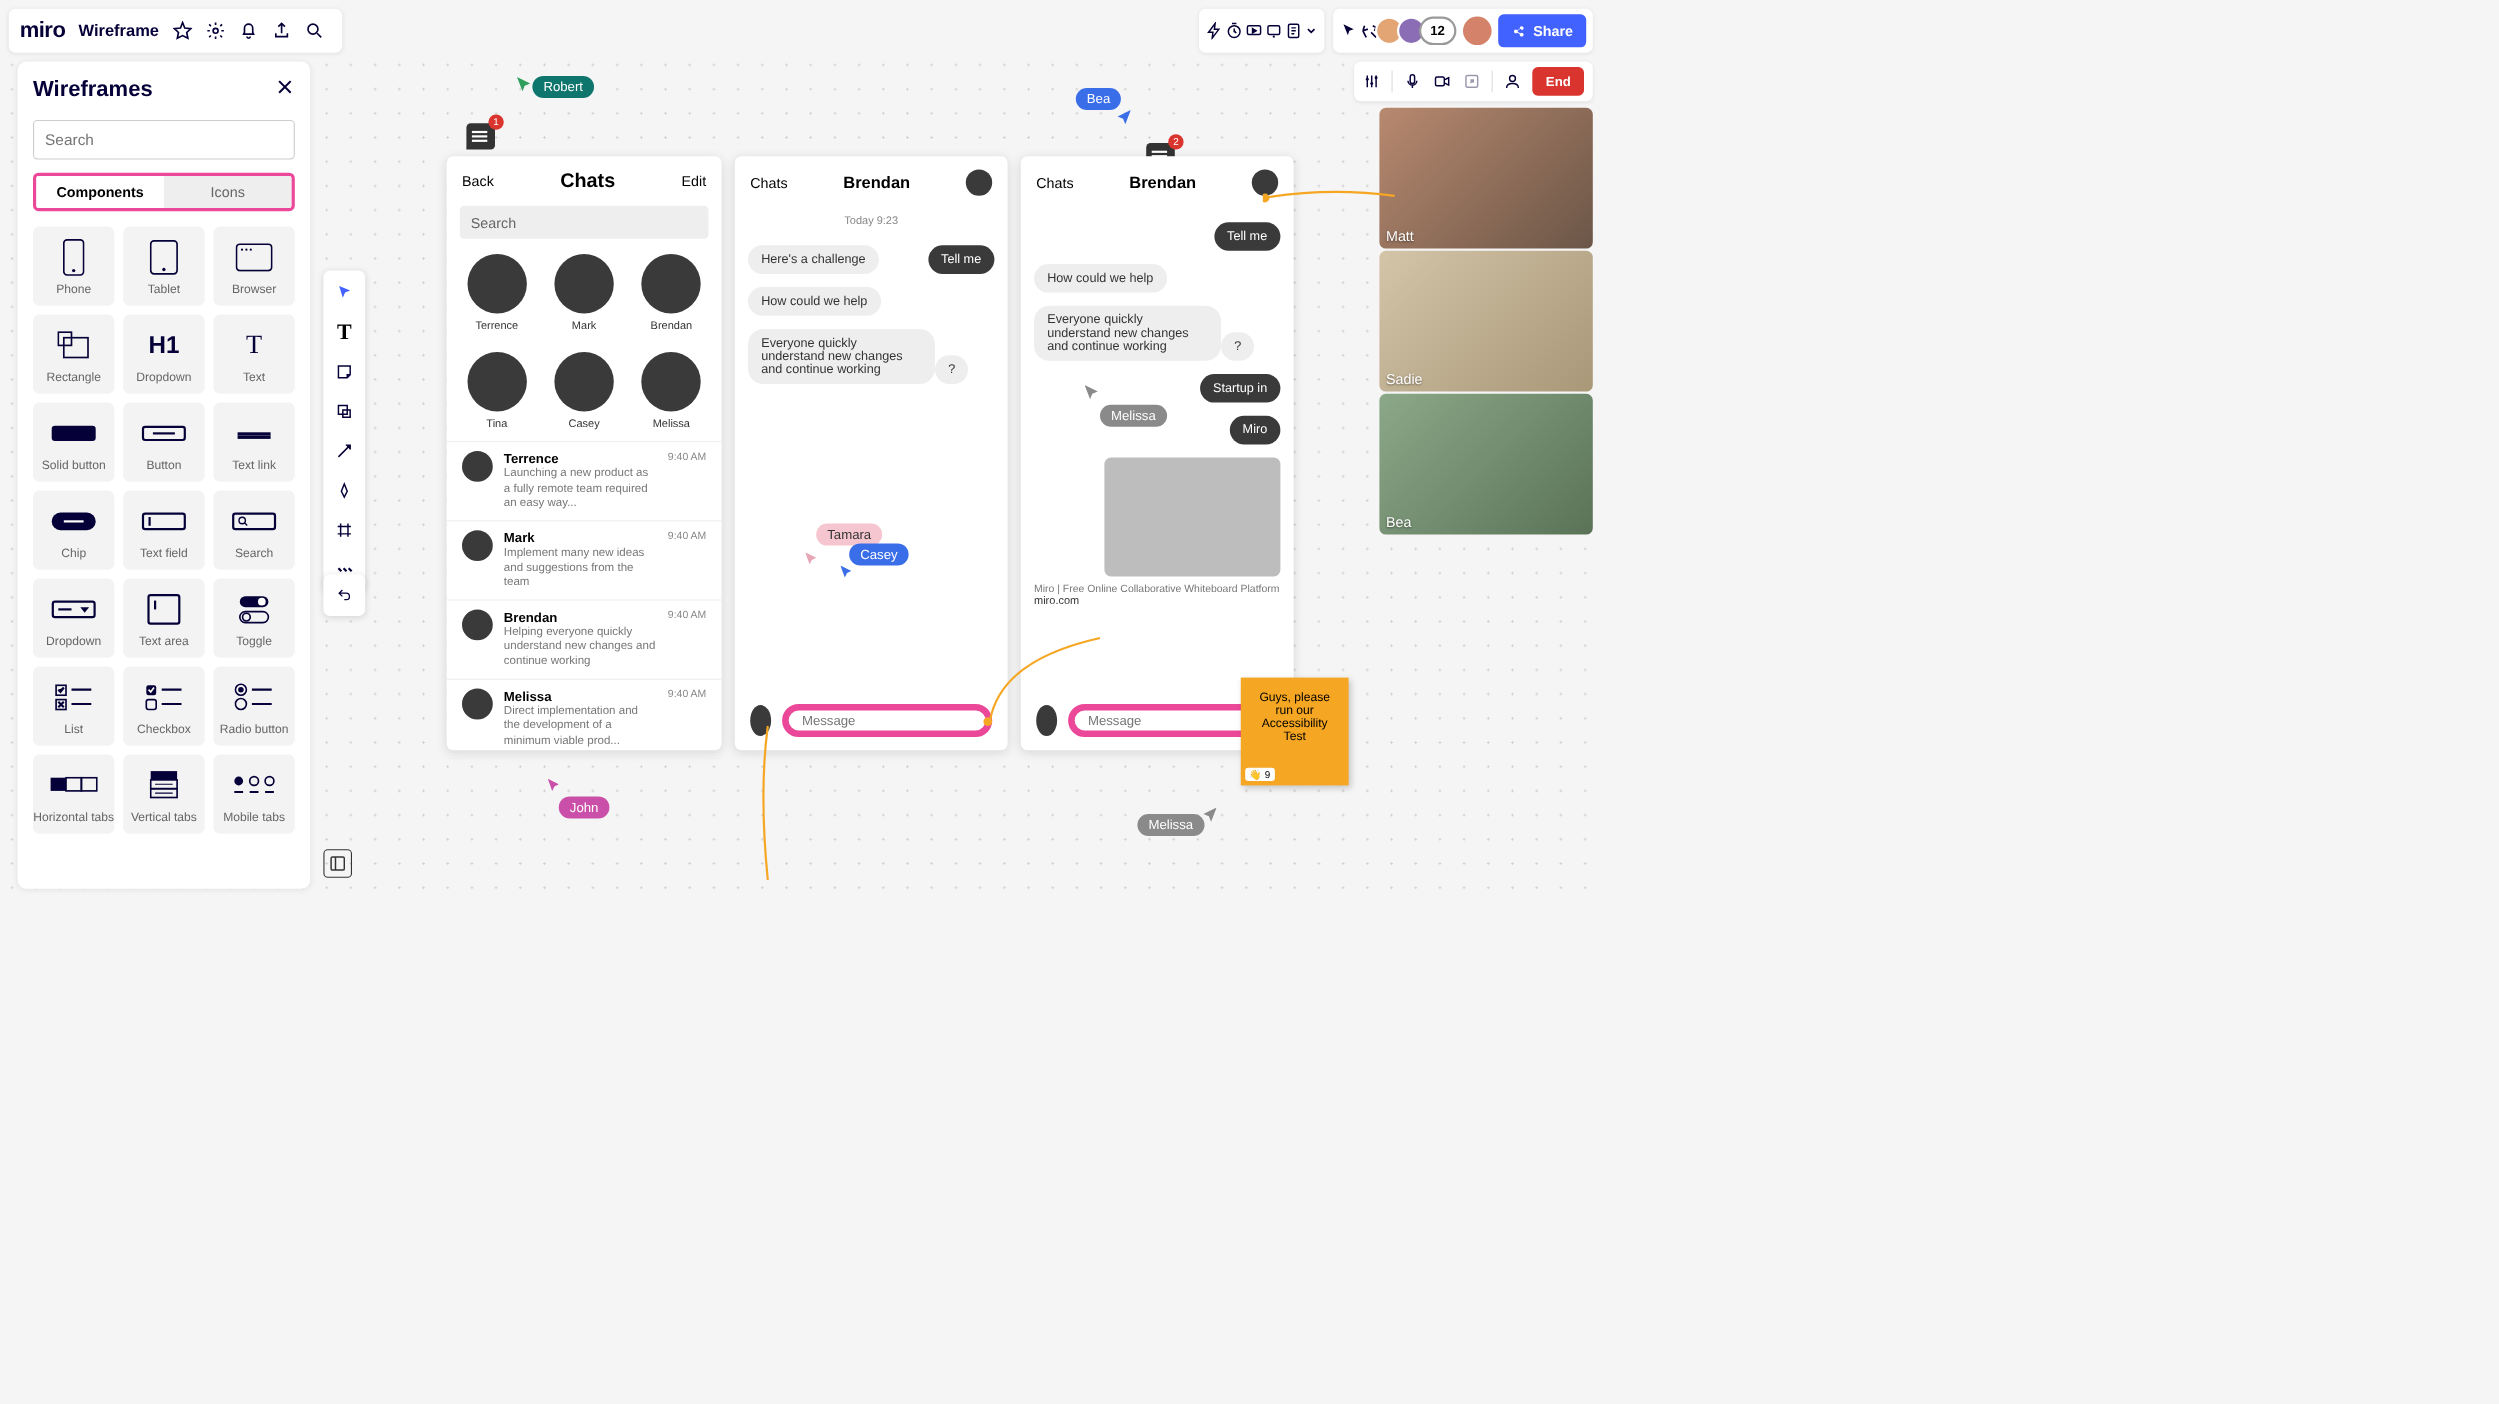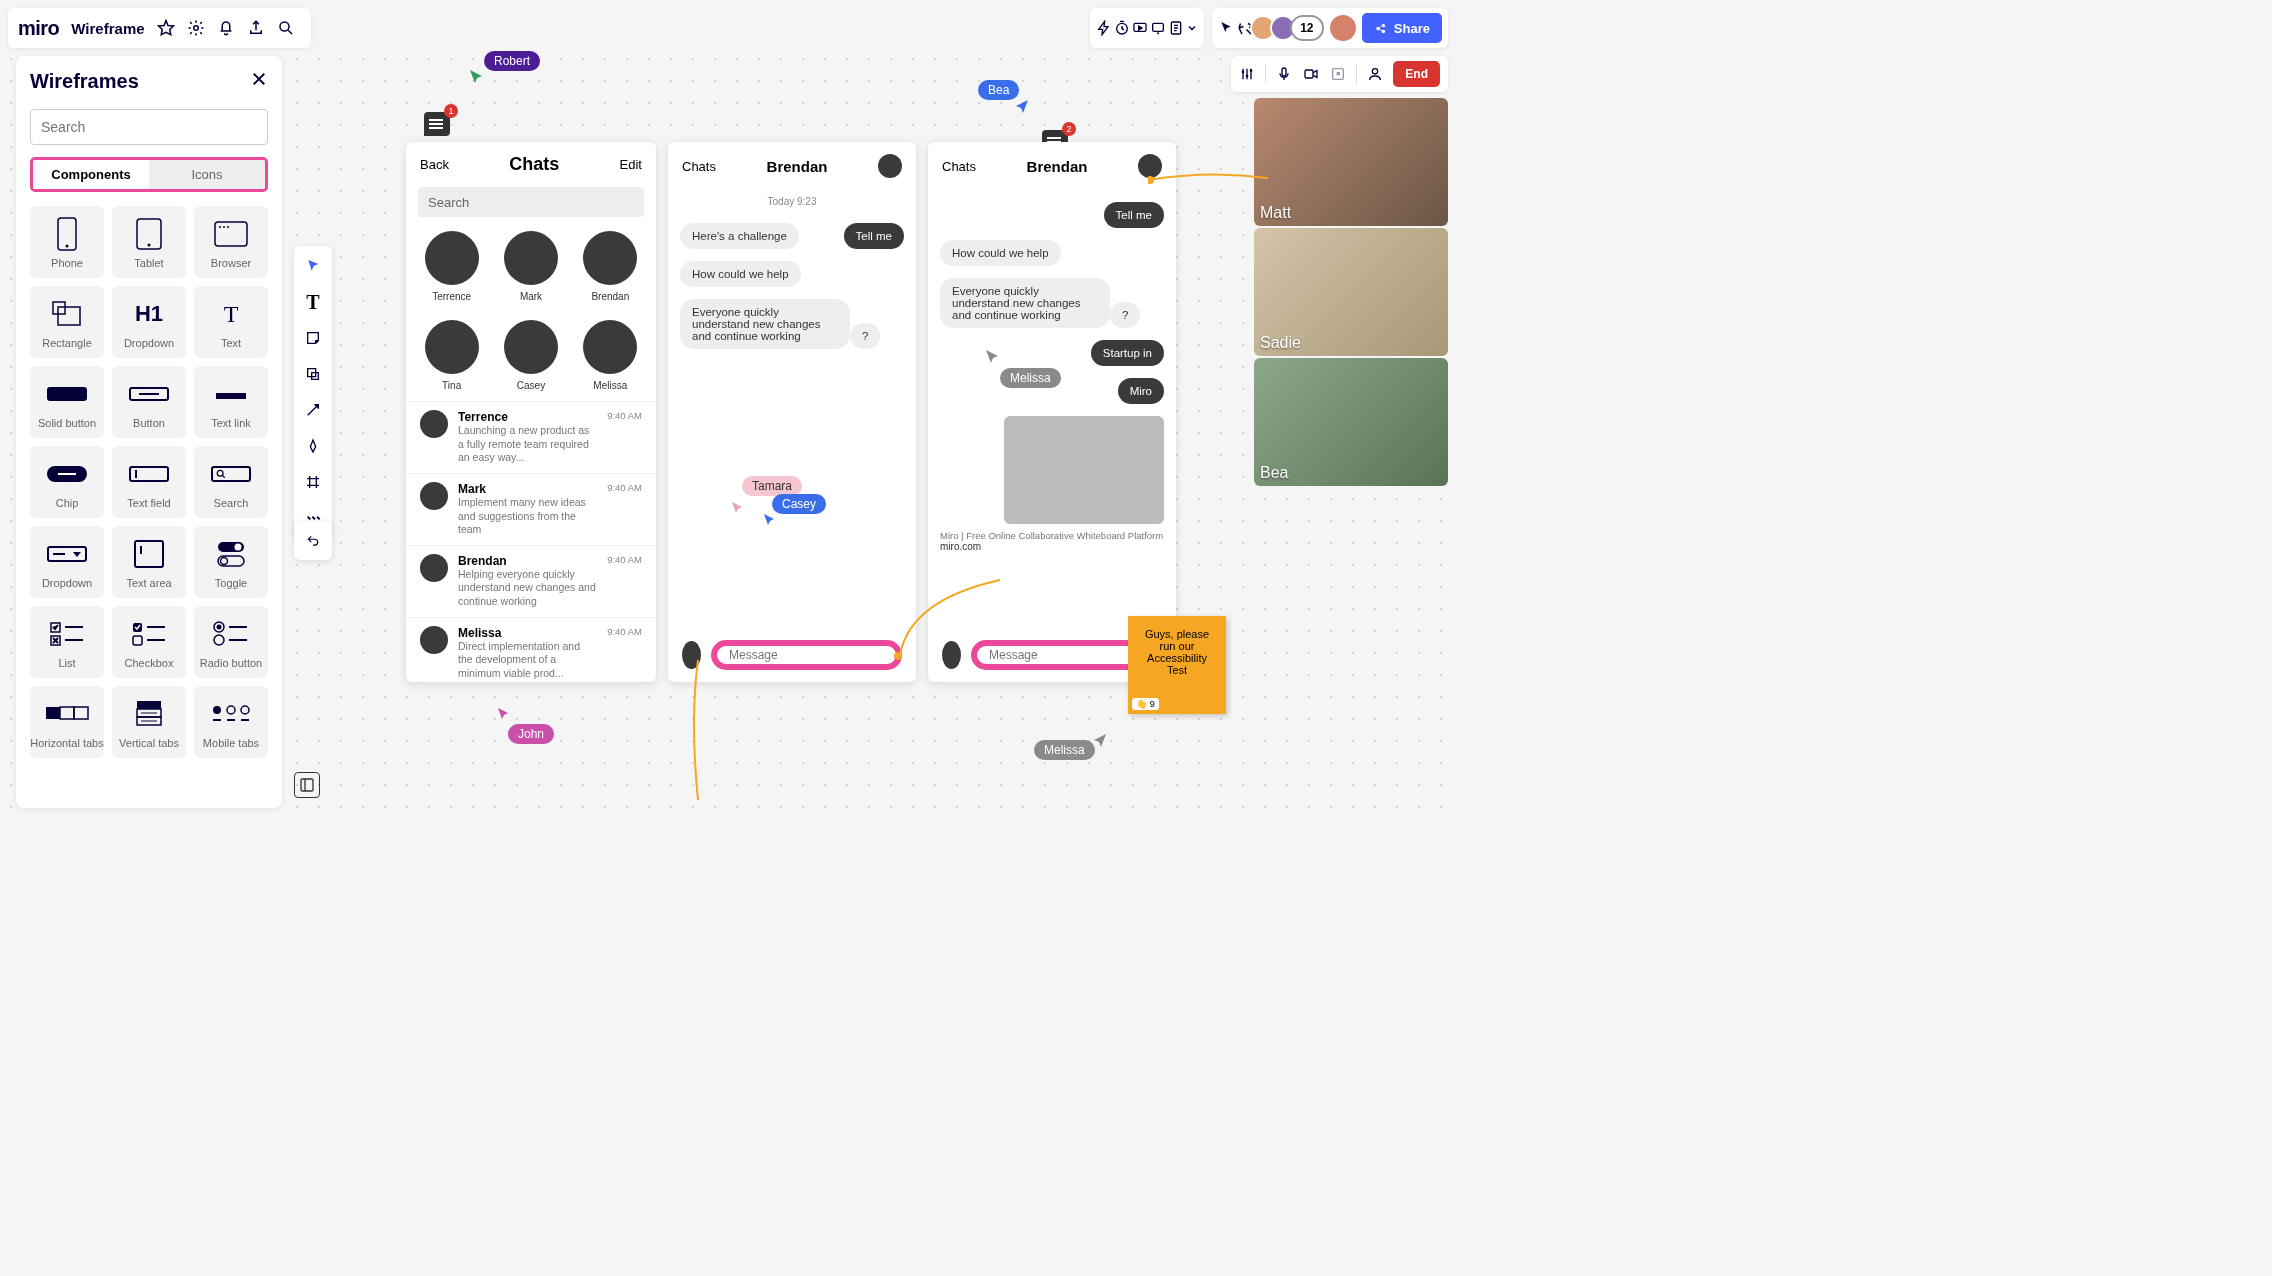--- a/index.html
+++ b/index.html
@@ -20,21 +20,21 @@
 .share-btn { background: #4262ff; color: #fff; border: none; border-radius: 5px; height: 30px; padding: 0 12px; font-weight: 600; font-size: 13px; display: flex; align-items: center; gap: 6px; }
 .end-btn { background: #d9352e; color: #fff; border: none; border-radius: 5px; height: 26px; padding: 0 12px; font-weight: 600; font-size: 12px; }
 
 
 .row2 { position: absolute; top: 56px; right: 8px; display: flex; gap: 8px; }
 .row2 .box { background: #fff; border-radius: 6px; box-shadow: 0 1px 4px rgba(0,0,0,.08); height: 36px; display: flex; align-items: center; padding: 0 8px; gap: 10px; }
 
 
 .videos { position: absolute; right: 8px; top: 98px; width: 194px; display: flex; flex-direction: column; gap: 2px; }
 .video-tile { height: 128px; border-radius: 6px; position: relative; background-size: cover; background-position: center; overflow: hidden; }
-.video-tile .name { position: absolute; left: 6px; bottom: 4px; color: #fff; font-size: 16px; font-weight: 500; text-shadow: 0 1px 2px rgba(0,0,0,.5); }
+.video-tile .name { position: absolute; left: 6px; bottom: 4px; color: #fff; font-size: 13px; font-weight: 500; text-shadow: 0 1px 2px rgba(0,0,0,.5); }
 
 
 .panel { position: absolute; left: 16px; top: 56px; width: 266px; bottom: 8px; background: #fff; border-radius: 8px; box-shadow: 0 1px 6px rgba(0,0,0,.08); padding: 14px; overflow: hidden; }
 .panel-title { font-size: 20px; font-weight: 700; color: #050038; }
 .panel-close { position: absolute; top: 14px; right: 14px; cursor: pointer; }
 .panel-search { margin-top: 16px; height: 36px; border: 1px solid #ccc; border-radius: 4px; padding: 0 10px; width: 100%; font-size: 14px; }
 .tabs { display: flex; margin-top: 12px; border: 3px solid #ec4899; border-radius: 5px; overflow: hidden; }
 .tabs .tab { flex: 1; text-align: center; font-size: 13px; padding: 7px 0; cursor: pointer; }
 .tabs .tab.active { background: #fff; font-weight: 600; }
 .tabs .tab:not(.active) { background: #eee; color: #666; }
@@ -642,21 +642,21 @@
   </div>
 
   <div class="sticky" style="left:1128px;top:616px">
     <span>Guys, please run our Accessibility Test</span>
     <div class="reactions">👋 9</div>
   </div>
 
   <svg style="position:absolute;left:470px;top:70px" width="16" height="16">
       <path fill="#2e9e5b" d="M0 0l12 6-5 2-2 5z"></path>
     </svg>
-  <div class="cursor-label" style="left:484px;top:51px;background:#4c1d95">Robert</div>
+  <div class="cursor-label" style="left:484px;top:69px;background:#0f766e">Robert</div>
 
   <svg style="position:absolute;left:1012px;top:100px" width="16" height="16">
       <path fill="#3a6ee8" d="M16 0l-12 6 5 2 2 5z"></path>
     </svg>
   <div class="cursor-label" style="left:978px;top:80px;background:#3a6ee8">Bea</div>
 
   <svg style="position:absolute;left:986px;top:350px" width="16" height="16">
       <path fill="#8a8a8a" d="M0 0l12 6-5 2-2 5z"></path>
     </svg>
   <div class="cursor-label" style="left:1000px;top:368px;background:#8a8a8a">Melissa</div>

